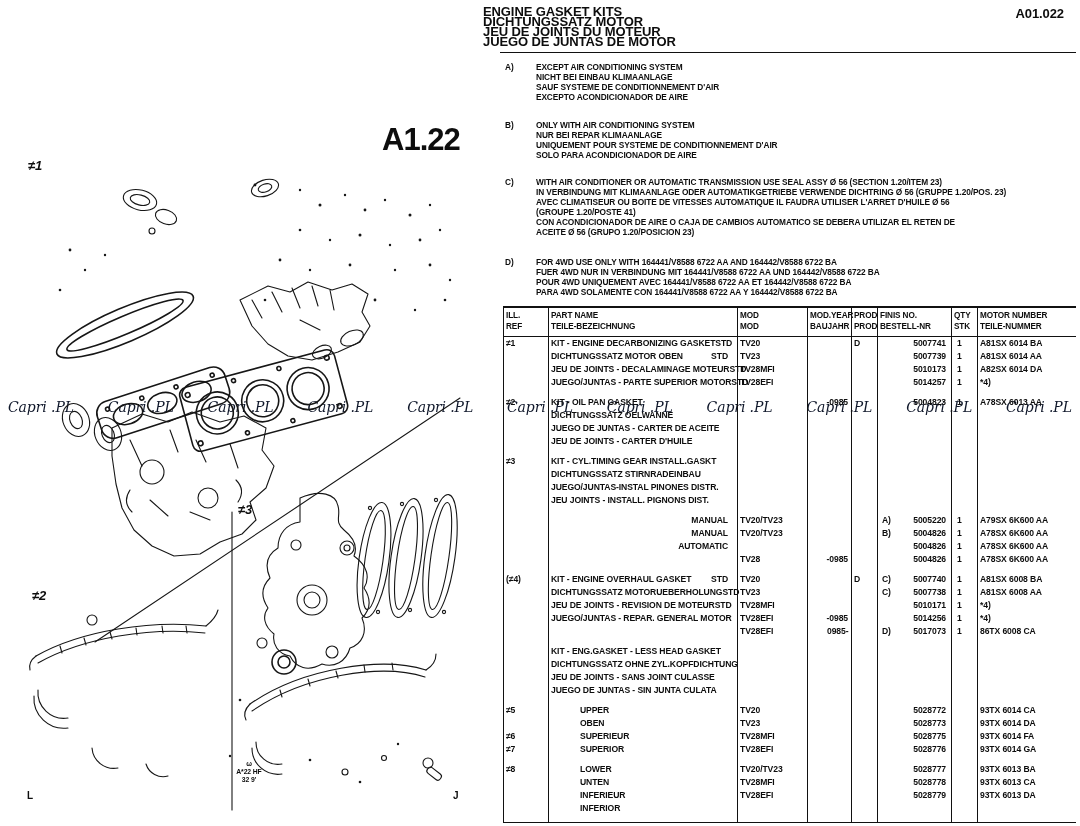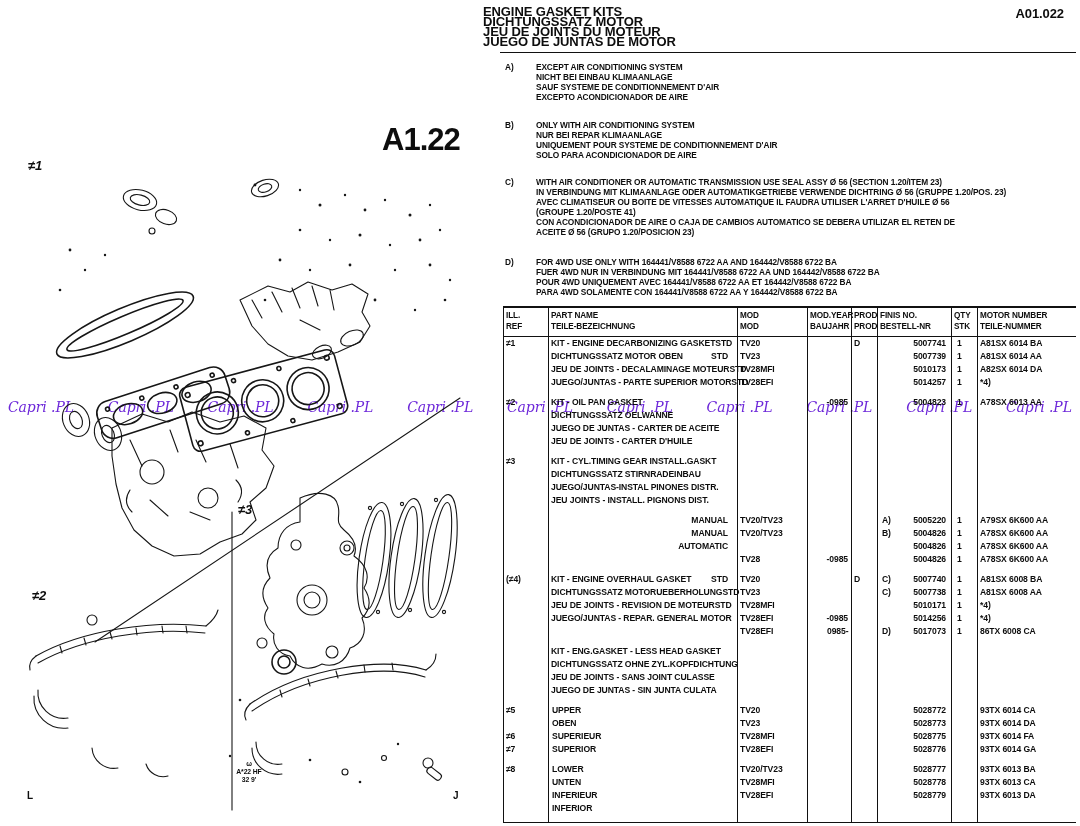--- a/index.html
+++ b/index.html
@@ -28,42 +28,42 @@
          white-space:nowrap;}
   .thead .hc{padding-left:3px;}
   .tbody{font-size:8.6px;}
   .tgroup{margin-top:7px;}
   .tgroup.first{margin-top:0;}
   .tline{display:grid;grid-template-columns:45px 189px 70px 44px 26px 74px 26px 1fr;
          height:13px;line-height:13px;white-space:nowrap;}
   .tline>div{padding-left:3px;overflow:visible;}
   .c-name{display:flex;}
   .c-name .nr{margin-left:auto;padding-right:9px;}
-  .c-name.indent{padding-left:4px;}
+  .c-name.indent{padding-left:32px;}
   .c-finis{display:flex;padding-left:0 !important;}
   .c-finis .px{width:17px;flex:0 0 17px;padding-left:5px;}
   .c-finis .fi{flex:1;text-align:right;padding-right:5px;}
   .c-qty{padding-left:6px !important;}
   .c-year{padding-right:3px;}
   
   .ill-label{font-size:13px;font-style:italic;z-index:2;}
   .diagram-code{left:382px;top:122px;font-size:31px;letter-spacing:-1px;z-index:2;}
   .foot-caption{left:218px;top:760px;width:62px;text-align:center;font-size:6.8px;line-height:8px;z-index:2;}
   .crop{font-size:10px;z-index:2;}
   svg{position:absolute;left:0;top:0;z-index:1;}
   .sk{fill:none;stroke:#161616;stroke-width:1.6;stroke-linejoin:round;stroke-linecap:round;}
   .sk2{fill:none;stroke:#161616;stroke-width:1.1;stroke-linejoin:round;stroke-linecap:round;}
   .skf{fill:#161616;stroke:none;}
 </style>
 </head>
 <body>
 
 <div class="page">
 
-  <div class="abs wmrow" id="wmrow" style="color: #6d28d9; align-items: center;">
+  <div class="abs wmrow" id="wmrow" style="color: #0f172a; align-items: center;">
       <span>Capri .PL</span>
       <span>Capri .PL</span>
       <span>Capri .PL</span>
       <span>Capri .PL</span>
       <span>Capri .PL</span>
       <span>Capri .PL</span>
       <span>Capri .PL</span>
       <span>Capri .PL</span>
       <span>Capri .PL</span>
       <span>Capri .PL</span>

